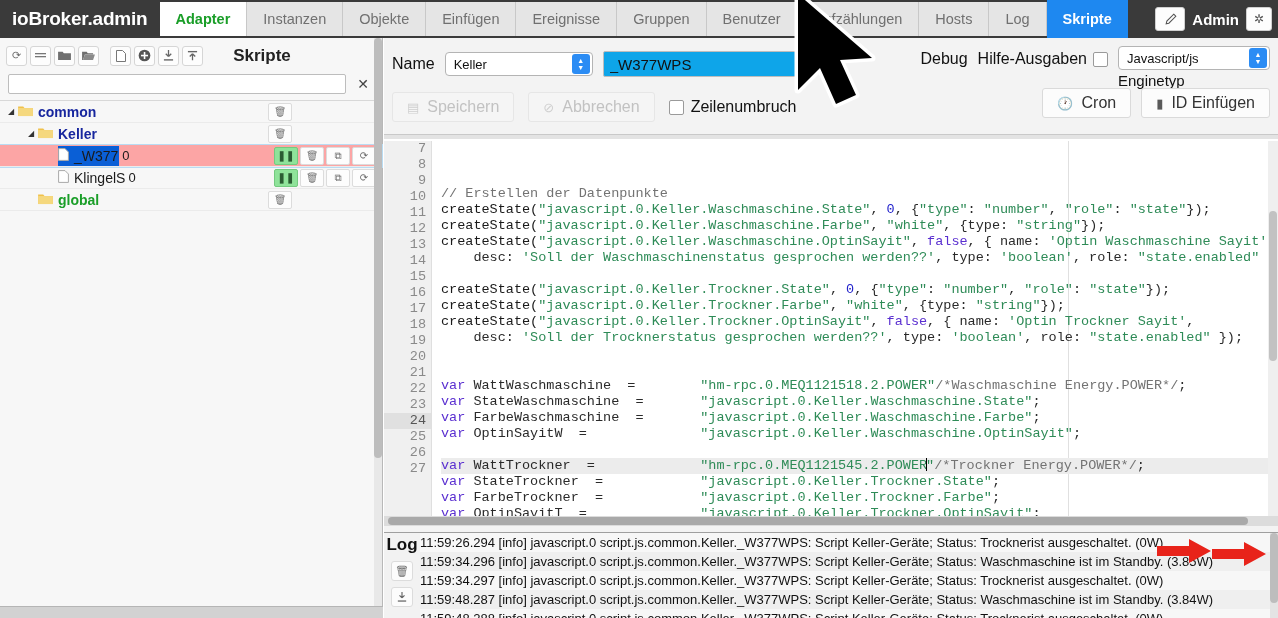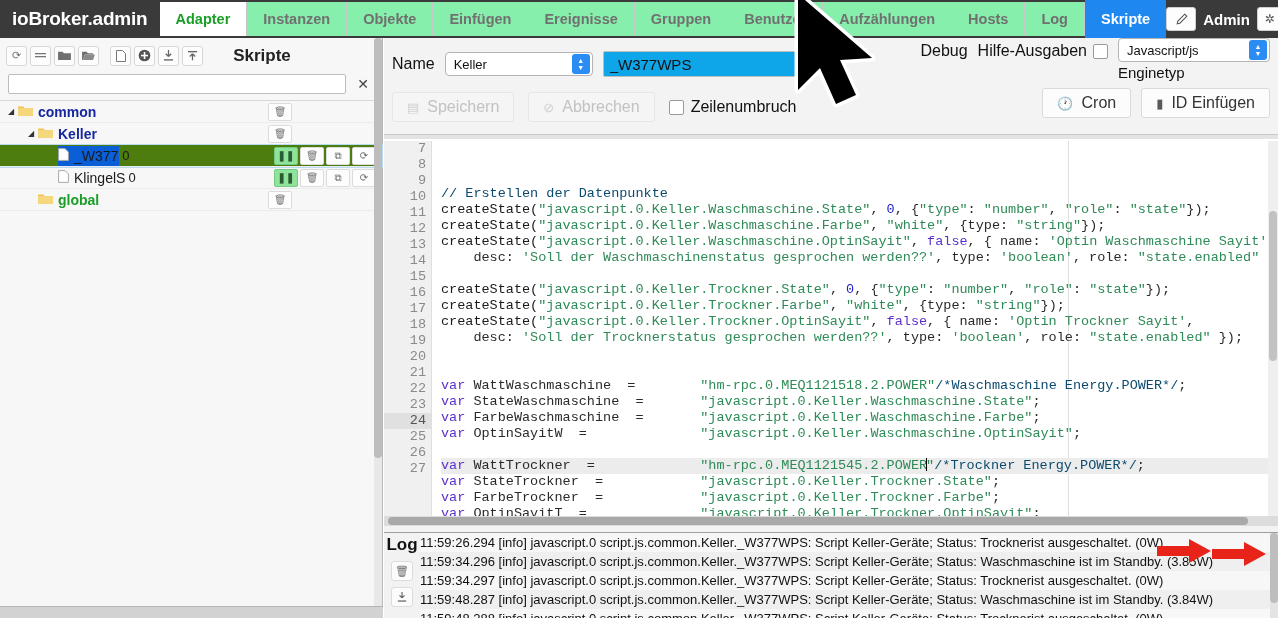--- a/index.html
+++ b/index.html
@@ -16,23 +16,23 @@
     background: #3a3a3a; display: flex; align-items: flex-end;
   }
   .brand {
     color: #ffffff; font-size: 19px; font-weight: bold;
     padding: 0 12px; height: 38px; line-height: 38px;
     letter-spacing: -0.2px; white-space: nowrap;
   }
   .tabs { display: flex; align-items: center; height: 38px; }
   .tab {
     height: 34px; line-height: 34px; padding: 0 16px;
-    background: #86efac; color: #707070; font-size: 14.5px;
+    background: #e5e5e5; color: #707070; font-size: 14.5px;
     border-right: 1px solid #c8c8c8; white-space: nowrap;
-    font-weight: bold;
+    font-weight: normal;
   }
   .tab.active-green { color: #1a9e28; font-weight: bold; background: #ffffff; }
   .tab.active-blue {
     background: #1e88f0; color: #ffffff; font-weight: bold;
     border-right: none; height: 38px; line-height: 38px;
   }
   .topright {
     margin-left: auto; display: flex; align-items: center;
     height: 38px; padding-right: 6px; gap: 7px;
   }
@@ -73,21 +73,21 @@
   }
   .lp-clear {
     width: 22px; height: 20px; margin-left: 6px; background: transparent;
     border: none; color: #444; font-size: 14px; cursor: pointer;
   }
   .tree { border-top: 1px solid #d8d8d8; }
   .tree-row {
     display: flex; align-items: center; height: 22px;
     border-bottom: 1px solid #ebebeb; position: relative;
   }
-  .tree-row.selected { background: #4d7c0f; outline: 1px solid #b9dcf3; }
+  .tree-row.selected { background: #fca5a5; outline: 1px solid #b9dcf3; }
   .tw-expander {
     width: 14px; font-size: 8px; color: #333; text-align: center;
   }
   .folder-ico { font-size: 13px; margin-right: 5px; }
   .file-ico { font-size: 12px; margin-right: 5px; color: #9a9a9a; }
   .node-label { font-size: 14px; font-weight: bold; }
   .node-label.common { color: #17269e; }
   .node-label.keller { color: #17269e; }
   .node-label.global { color: #1a9e28; }
   .node-label.plain { color: #1a1a1a; font-weight: normal; font-size: 14px; }
@@ -138,21 +138,21 @@
     border: 1px solid #bdbdbd; background: #0ea5e9; border-radius: 2px;
     font-size: 15px; padding: 0 6px; color: #111;
     font-family: "Liberation Sans", sans-serif;
   }
   .chk-wrap { display: flex; align-items: center; gap: 6px; }
   .chkbox {
     width: 15px; height: 15px; background: #fff; border: 1px solid #9a9a9a;
     border-radius: 2px; display: inline-block;
   }
   .right-group {
-    position: absolute; right: 8px; top: 0; display: flex; align-items: flex-start; gap: 10px;
+    position: absolute; right: 8px; top: 8px; display: flex; align-items: flex-start; gap: 10px;
   }
   .enginetyp-wrap { display: flex; flex-direction: column; }
   .enginetyp-lbl { font-size: 15px; color: #111; margin-top: 2px; }
 
   .row2 { display: flex; align-items: center; height: 46px; padding: 4px 8px 0 8px; position: relative; }
   .btn {
     height: 30px; display: flex; align-items: center; gap: 8px;
     padding: 0 14px; background: #fcfcfc; border: 1px solid #dadada;
     border-radius: 3px; font-size: 16px; color: #333;
   }
@@ -183,21 +183,21 @@
     flex: 1; position: relative; overflow: hidden;
     font-family: "Liberation Mono", monospace; font-size: 13.5px;
     padding-left: 9px; white-space: pre;
   }
   .cline { height: 16px; line-height: 16px; position: relative; }
   .cline.active { background: #ececec; }
   .ruler {
     position: absolute; left: 636px; top: 0; width: 1px; height: 380px;
     background: #e0e0e0;
   }
-  .k-com { color: #0c4a6e; text-align: right; }
+  .k-com { color: #737373; text-align: right; }
   .k-fn  { color: #1a1a1a; }
   .k-str { color: #2e8b57; }
   .k-num { color: #2222cc; }
   .k-kw  { color: #5a2fd0; }
   .k-punct { color: #2a2a2a; }
   .k-plain { color: #2a2a2a; }
   .caret {
     display: inline-block; width: 1px; height: 13px; background: #000;
     vertical-align: -2px; margin: 0 -1px;
   }

